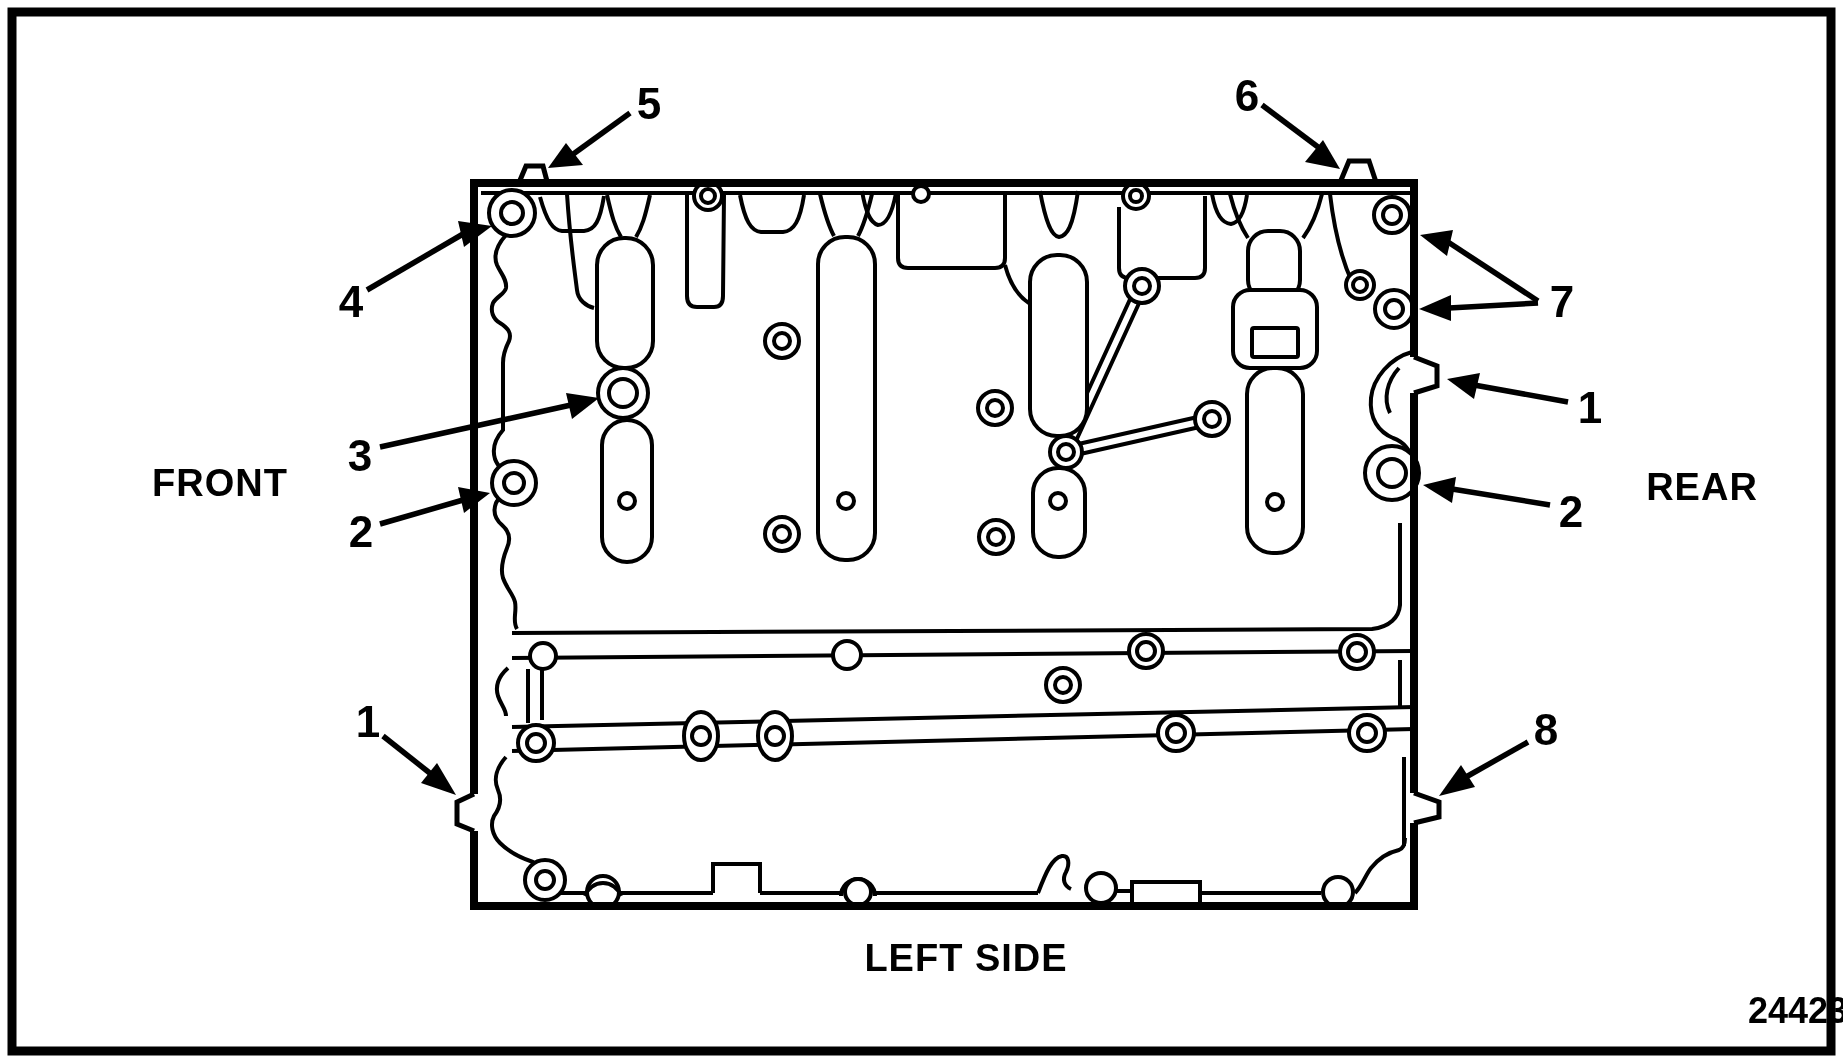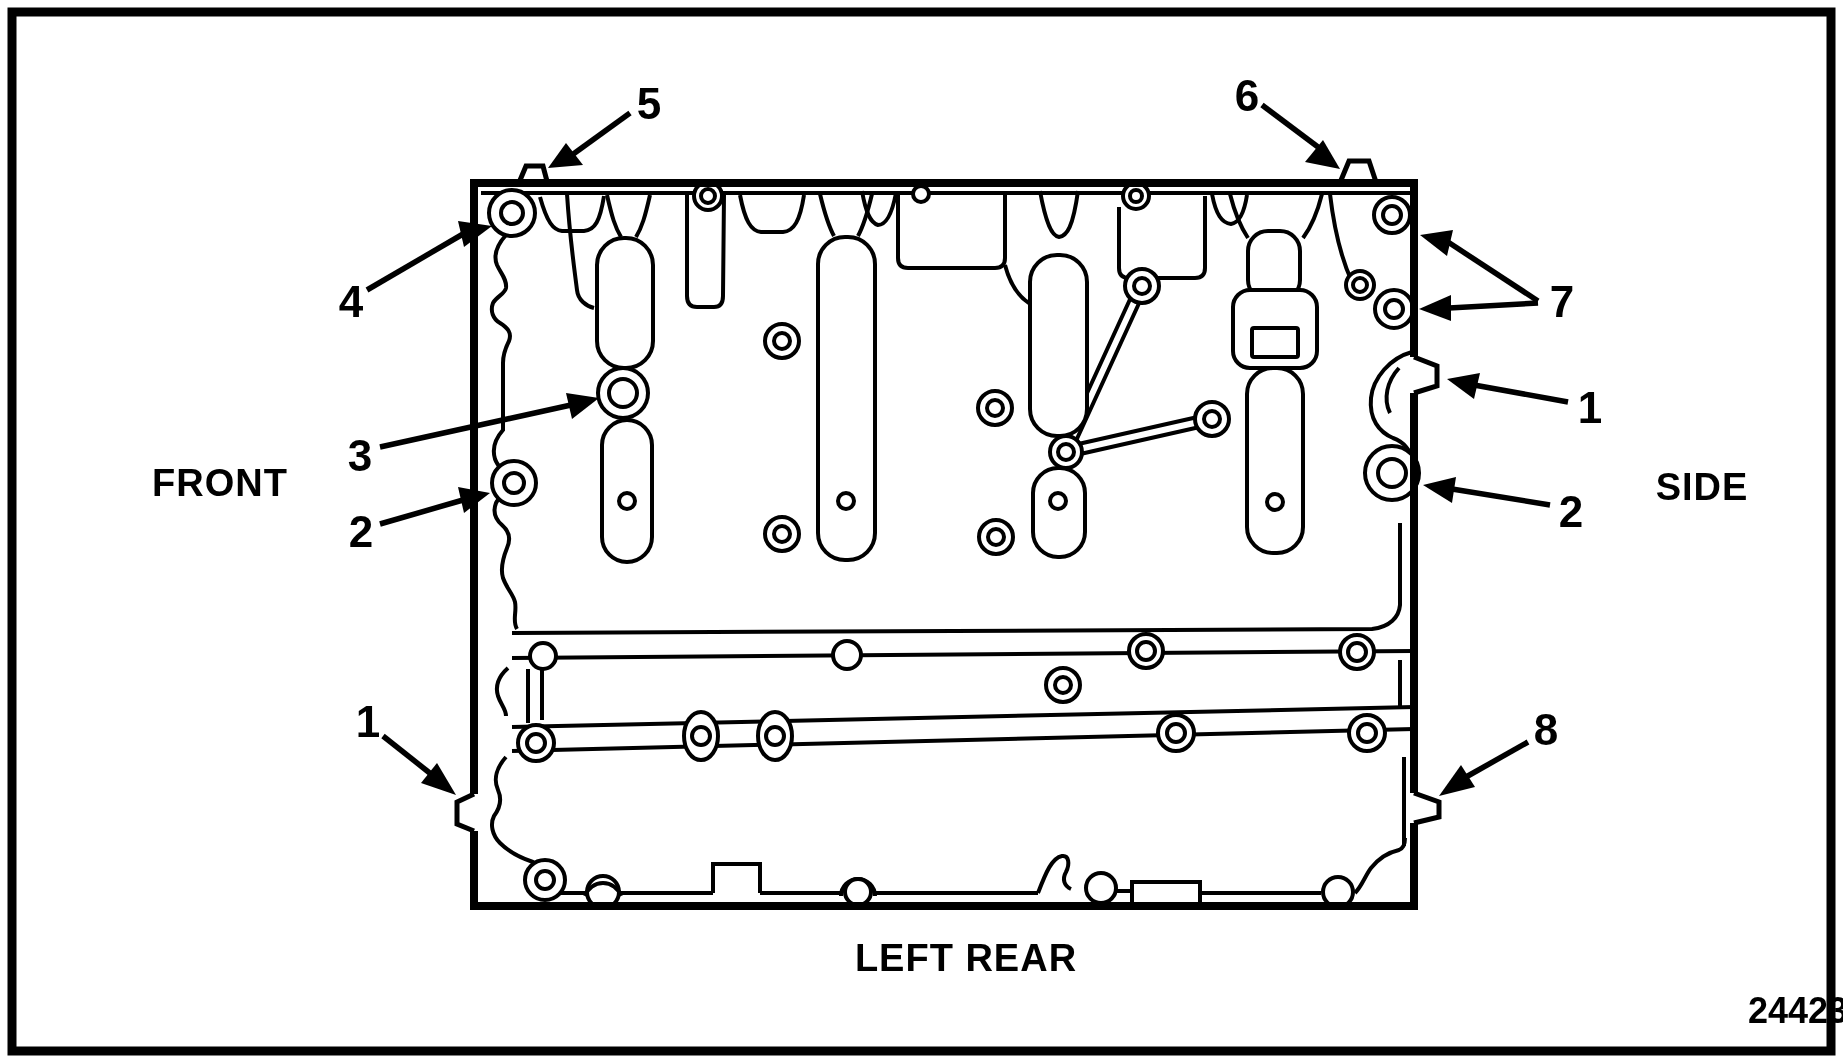--- a/index.html
+++ b/index.html
@@ -215,17 +215,17 @@
   <div class="txt co" style="left:351px;top:302px;">4</div>
   <div class="txt co" style="left:1562px;top:302px;">7</div>
   <div class="txt co" style="left:1590px;top:408px;">1</div>
   <div class="txt co" style="left:1571px;top:512px;">2</div>
   <div class="txt co" style="left:360px;top:456px;">3</div>
   <div class="txt co" style="left:361px;top:532px;">2</div>
   <div class="txt co" style="left:368px;top:722px;">1</div>
   <div class="txt co" style="left:1546px;top:730px;">8</div>
 
   <div class="txt lbl" style="left:220px;top:483px;">FRONT</div>
-  <div class="txt lbl" style="left:1702px;top:487px;">SIDE</div>
-  <div class="txt lbl" style="left:966px;top:958px;">LEFT REAR</div>
+  <div class="txt lbl" style="left:1702px;top:487px;">REAR</div>
+  <div class="txt lbl" style="left:966px;top:958px;">LEFT SIDE</div>
   <div class="txt fig" style="left:1762px;top:1011px;margin-left:36px;">24423</div>
 
 </div>
 
 </body></html>

